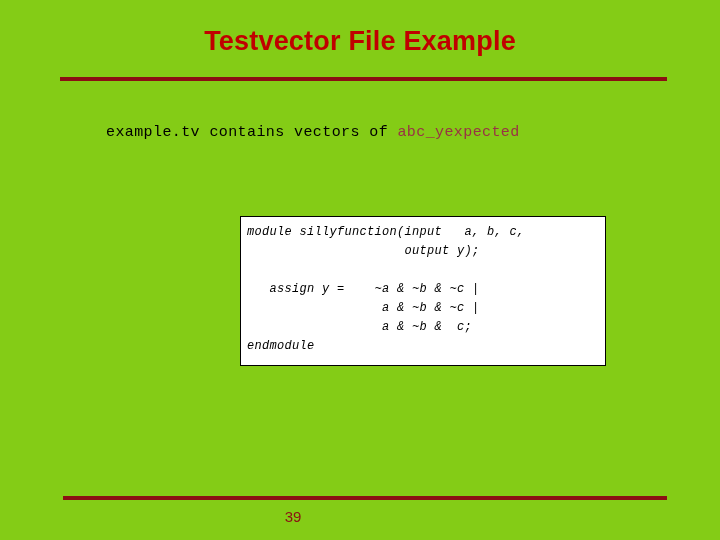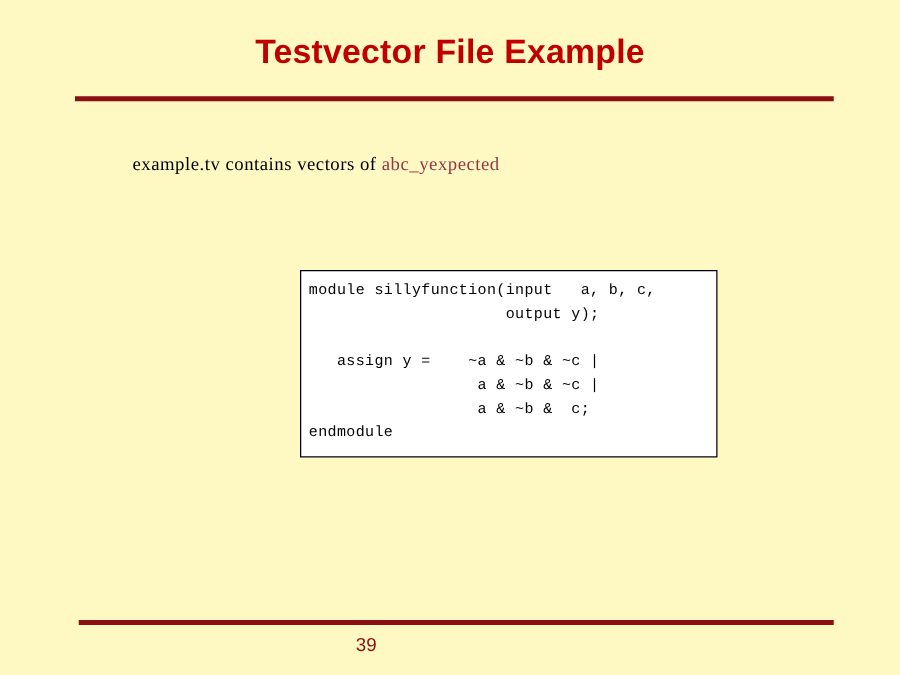--- a/index.html
+++ b/index.html
@@ -12,21 +12,21 @@
     height: 540px;
     background: #ffffff;
     font-family: "Liberation Sans", sans-serif;
     overflow: hidden;
     position: relative;
   }
   .slide {
     position: relative;
     width: 720px;
     height: 540px;
-    background: #fef9c3;
+    background: #84cc16;
   }
 
   
   .slide-title {
     position: absolute;
     left: 0;
     top: 26px;
     width: 720px;
     text-align: center;
     font-family: "Liberation Sans", sans-serif;
@@ -53,21 +53,21 @@
     width: 604px;
     height: 4px;
     background: #8b1013;
   }
 
   
   .subtitle {
     position: absolute;
     left: 106px;
     top: 124px;
-    font-family: Liberation Serif, serif;
+    font-family: Liberation Mono, monospace;
     font-size: 15px;
     color: #000000;
     white-space: pre;
     letter-spacing: 0.4px;
     text-align: right;
   }
   .subtitle .accent {
     color: #993344;
   }
 
@@ -85,26 +85,27 @@
     height: 26px;
     line-height: 26px;
     white-space: pre;
   }
 
   
   .code-box {
     position: absolute;
     left: 240px;
     top: 216px;
-    width: 334px;
+    width: 366px;
     height: 150px;
     border: 1px solid #000000;
     box-sizing: border-box;
     background: #ffffff;
     overflow: hidden;
+    font-style: italic;
   }
   .code-text {
     position: absolute;
     left: 6px;
     top: 6px;
     font-family: "Liberation Mono", "DejaVu Sans Mono", monospace;
     font-size: 12px;
     line-height: 19px;
     color: #000000;
     white-space: pre;

